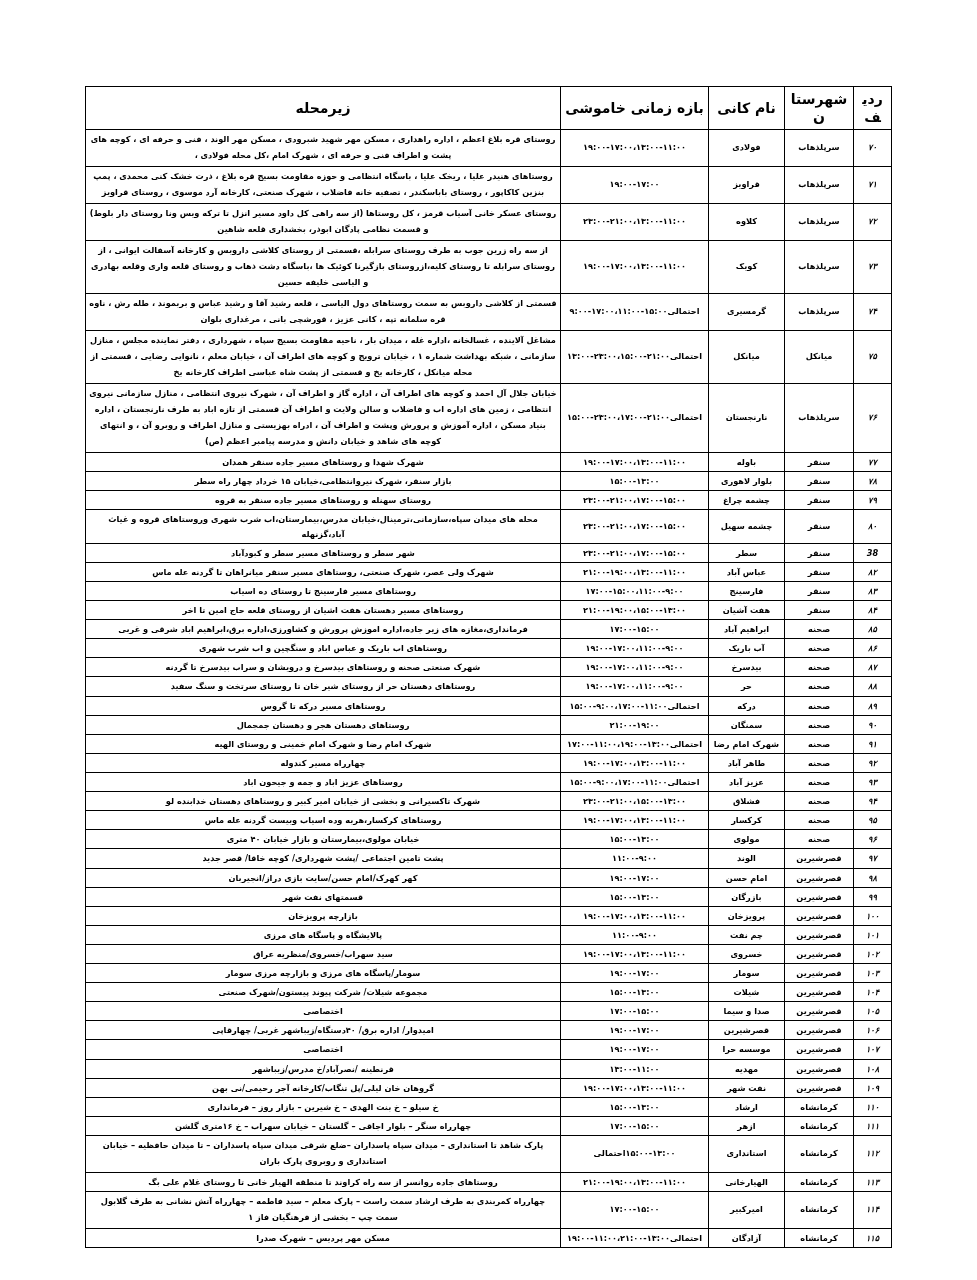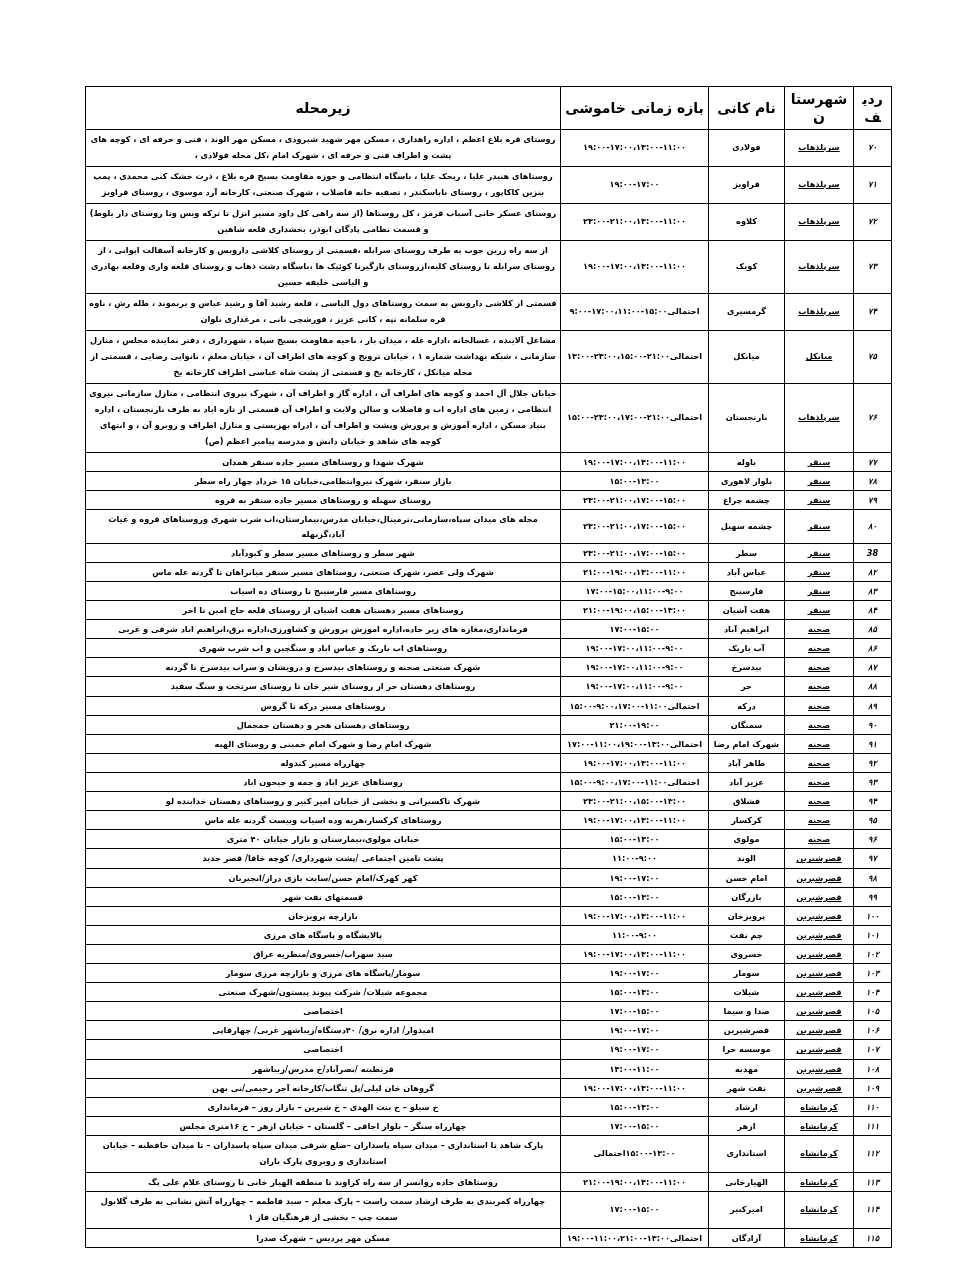--- a/index.html
+++ b/index.html
@@ -46,21 +46,21 @@
     line-height: 1.3;
   }
   
   col.c-radif    { width: 38px; }
   col.c-city     { width: 69px; }
   col.c-feeder   { width: 76px; }
   col.c-time     { width: 148px; }
   col.c-zone     { width: 475px; }
 
   td.radif  { font-size: 9.4px; font-style: italic; }
-  td.city   { font-size: 9.1px; text-decoration: underline; }
+  td.city   { font-size: 9.1px; }
   td.feeder { font-size: 9.1px; }
   td.time   { font-size: 8.6px; letter-spacing: -0.1px; }
   td.zone   { font-size: 8.4px; padding-right: 5px; padding-left: 5px; }
 
   tr.tall td { line-height: 1.95; }
 </style>
 </head>
 <body>
 
 <div id="sheet">
@@ -367,21 +367,21 @@
           <td class="city">کرمانشاه</td>
           <td class="feeder">ارشاد</td>
           <td class="time">۱۵:۰۰-۱۳:۰۰</td>
           <td class="zone">خ سیلو – خ بنت الهدی – خ شیرین – بازار روز – فرمانداری</td>
         </tr>
         <tr>
           <td class="radif">۱۱۱</td>
           <td class="city">کرمانشاه</td>
           <td class="feeder">ازهر</td>
           <td class="time">۱۷:۰۰-۱۵:۰۰</td>
-          <td class="zone">چهارراه سنگر – بلوار اجاقی – گلستان – خیابان ازهر – خ ۱۶متری مجلس</td>
+          <td class="zone">چهارراه سنگر – بلوار اجاقی – گلستان – خیابان سهراب – خ ۱۶متری گلشن</td>
         </tr>
         <tr class="tall">
           <td class="radif">۱۱۲</td>
           <td class="city">کرمانشاه</td>
           <td class="feeder">استانداری</td>
           <td class="time">۱۵:۰۰-۱۳:۰۰احتمالی</td>
           <td class="zone">پارک شاهد تا استانداری – میدان سپاه پاسداران –ضلع شرقی میدان سپاه پاسداران – تا میدان حافظیه – خیابان استانداری و روبروی پارک باران</td>
         </tr>
         <tr>
           <td class="radif">۱۱۳</td>

